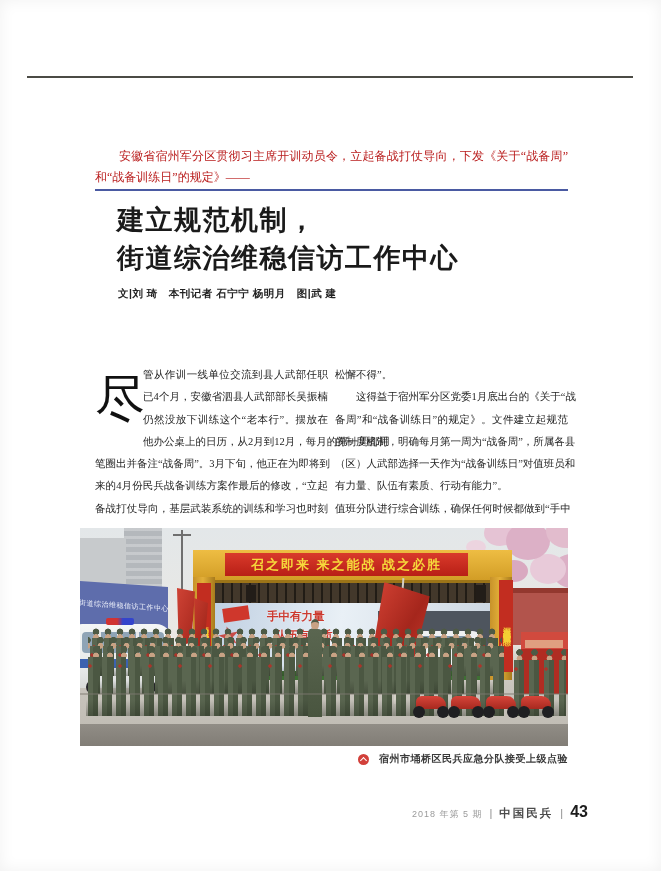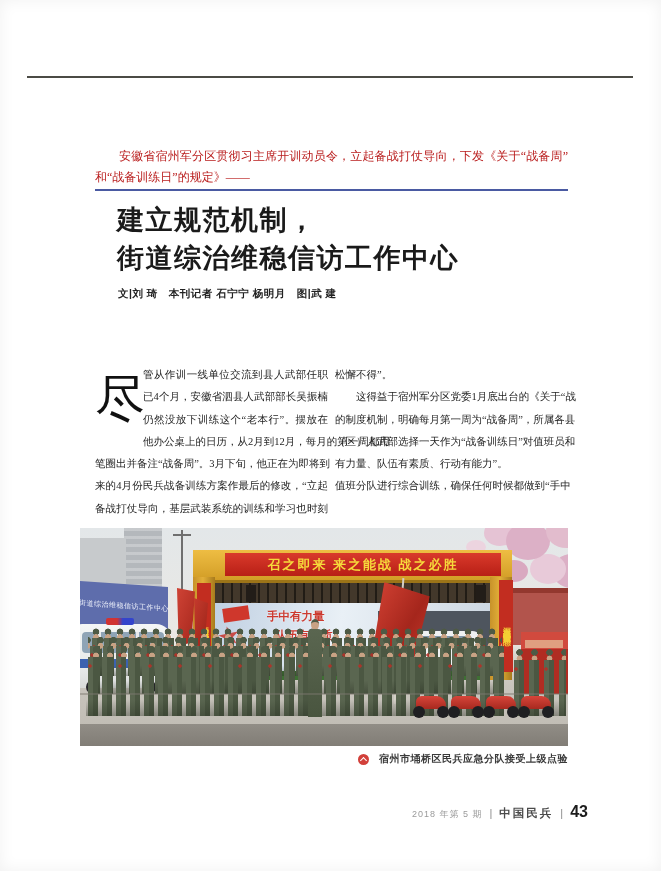--- a/index.html
+++ b/index.html
@@ -57,21 +57,21 @@
                background:linear-gradient(#d14a3e 0 28%, #b02c22 28% 100%); }
   .firetruck::before { content:""; position:absolute; left:4px; top:8px; width:38px; height:8px; background:#e9d8ae; opacity:.6; }
 
   .wall-banner { left:0; top:56px; width:88px; height:44px; background:#5e6dac; transform:skewY(4deg);
                  display:flex; align-items:center; justify-content:center; }
   .wall-banner span { position:static; color:#eef1fb; font-size:7px; letter-spacing:0.5px; white-space:nowrap; }
 
   
   .beam { left:113px; top:22px; width:319px; height:30px;
           background:linear-gradient(#eebd43,#d29d26); border-bottom:3px solid #9c7418; }
-  .stage-banner { left:145px; top:25px; width:276px; height:23px;
+  .stage-banner { left:145px; top:25px; width:243px; height:23px;
                   background:linear-gradient(#d93a2b,#b81f16);
                   display:flex; align-items:center; justify-content:center; }
   .stage-banner span { position:static; color:#f6d93b; font-weight:bold; font-size:13px; letter-spacing:2px; white-space:nowrap; }
   .truss { left:124px; top:55px; width:297px; height:20px; background-color:#43382b;
            background-image:repeating-linear-gradient(90deg, rgba(0,0,0,.5) 0 2px, rgba(0,0,0,0) 2px 9px); }
   .spk-l { left:166px; top:57px; width:10px; height:17px; background:#221d18; }
   .spk-r { left:396px; top:57px; width:10px; height:17px; background:#221d18; }
   .stage-col { top:49px; width:22px; height:103px;
                background:linear-gradient(90deg,#c7922a,#e3af38 45%,#a87b1d); }
   .stage-col.l { left:113px; } .stage-col.r { left:410px; }
@@ -187,20 +187,21 @@
   <span class="b-line">仍然没放下训练这个“老本行”。摆放在</span>
   <span class="b-line">他办公桌上的日历，从2月到12月，每月的第一周都用</span>
   <span class="b-line">笔圈出并备注“战备周”。3月下旬，他正在为即将到</span>
   <span class="b-line">来的4月份民兵战备训练方案作最后的修改，“立起</span>
   <span class="b-line">备战打仗导向，基层武装系统的训练和学习也时刻</span>
 </div>
 
 <div class="col col-2">
   <span class="b-line noj">松懈不得”。</span>
   <span class="b-line ind">这得益于宿州军分区党委1月底出台的《关于“战</span>
+  <span class="b-line">备周”和“战备训练日”的规定》。文件建立起规范</span>
   <span class="b-line">的制度机制，明确每月第一周为“战备周”，所属各县</span>
   <span class="b-line">（区）人武部选择一天作为“战备训练日”对值班员和</span>
   <span class="b-line noj">有力量、队伍有素质、行动有能力”。</span>
   <span class="b-line">值班分队进行综合训练，确保任何时候都做到“手中</span>
 </div>
 
 <div class="photo">
   <div class="bldg-a"></div>
   <div class="bldg-b"></div>
   <div class="pwr-pole"></div>

